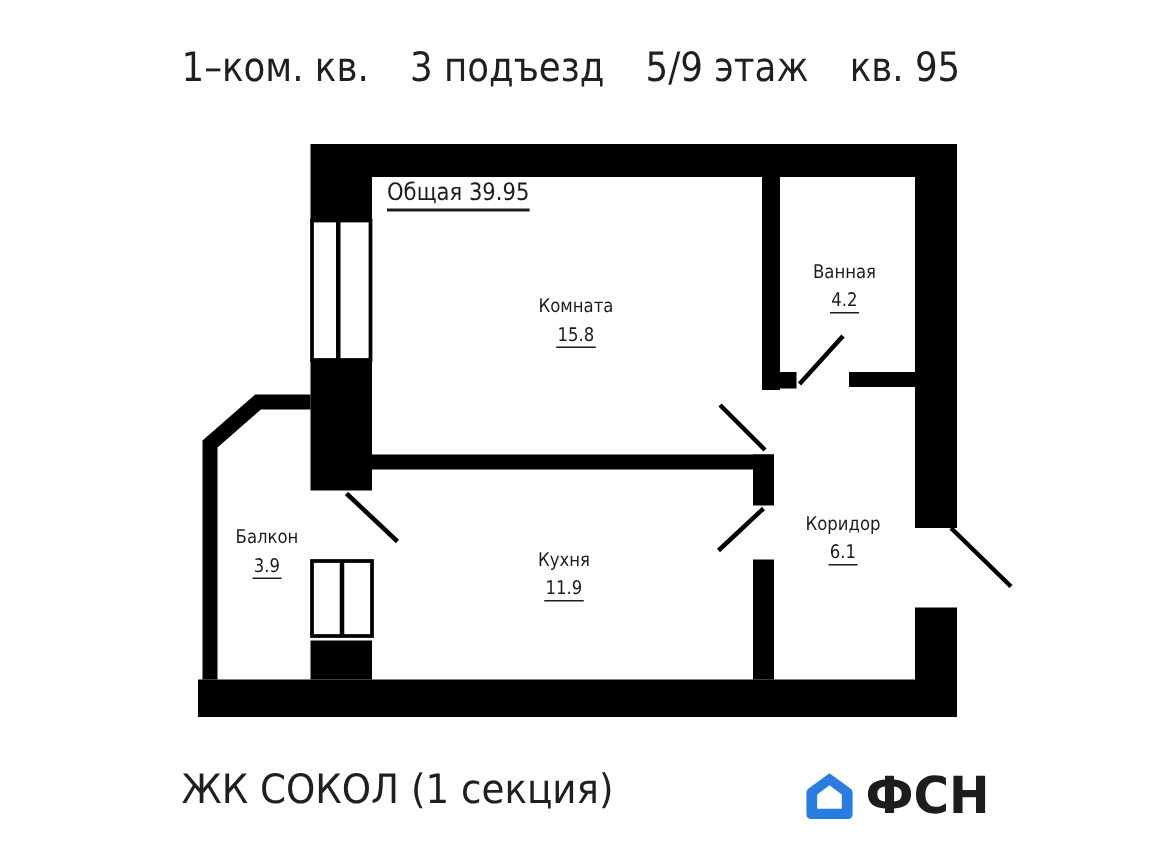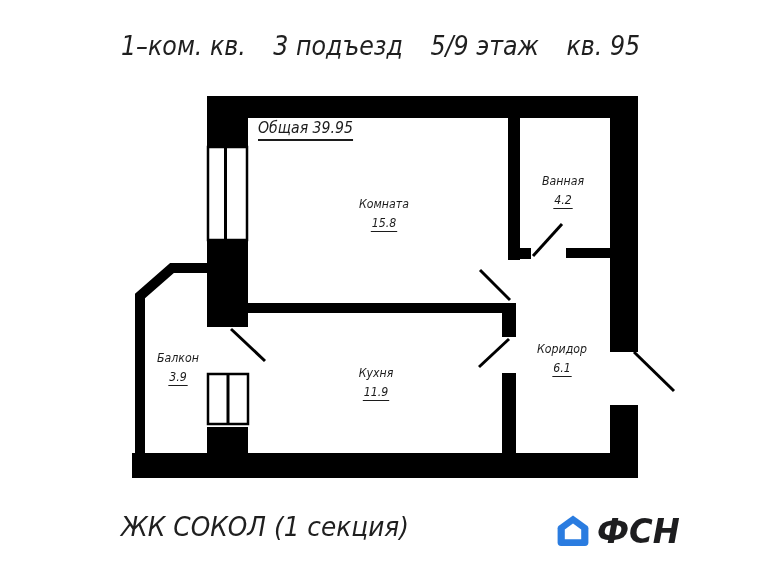--- a/index.html
+++ b/index.html
@@ -4,21 +4,20 @@
 <style>
   html, body { margin: 0; padding: 0; background: #ffffff; }
   .stage {
     position: relative;
     width: 768px;
     height: 576px;
     background: #ffffff;
     overflow: hidden;
     font-family: "DejaVu Sans", "Liberation Sans", sans-serif;
     color: #1c1c1c;
-    font-style: italic;
   }
   
   .title {
     position: absolute;
     left: 121px;
     top: 30px;
     width: 590px;
     display: flex;
     justify-content: space-between;
     font-size: 27px;
@@ -69,21 +68,21 @@
     left: 121px;
     top: 511px;
     font-size: 27px;
     color: #1f1f1f;
     transform: scaleX(0.92);
     transform-origin: left center;
     white-space: nowrap;
   }
   .logo {
     position: absolute;
-    left: 554px;
+    left: 534px;
     top: 512px;
     display: flex;
     align-items: center;
     gap: 5px;
   }
   .logo-text {
     font-size: 34px;
     font-weight: bold;
     color: #1d1d1f;
     letter-spacing: 0px;

